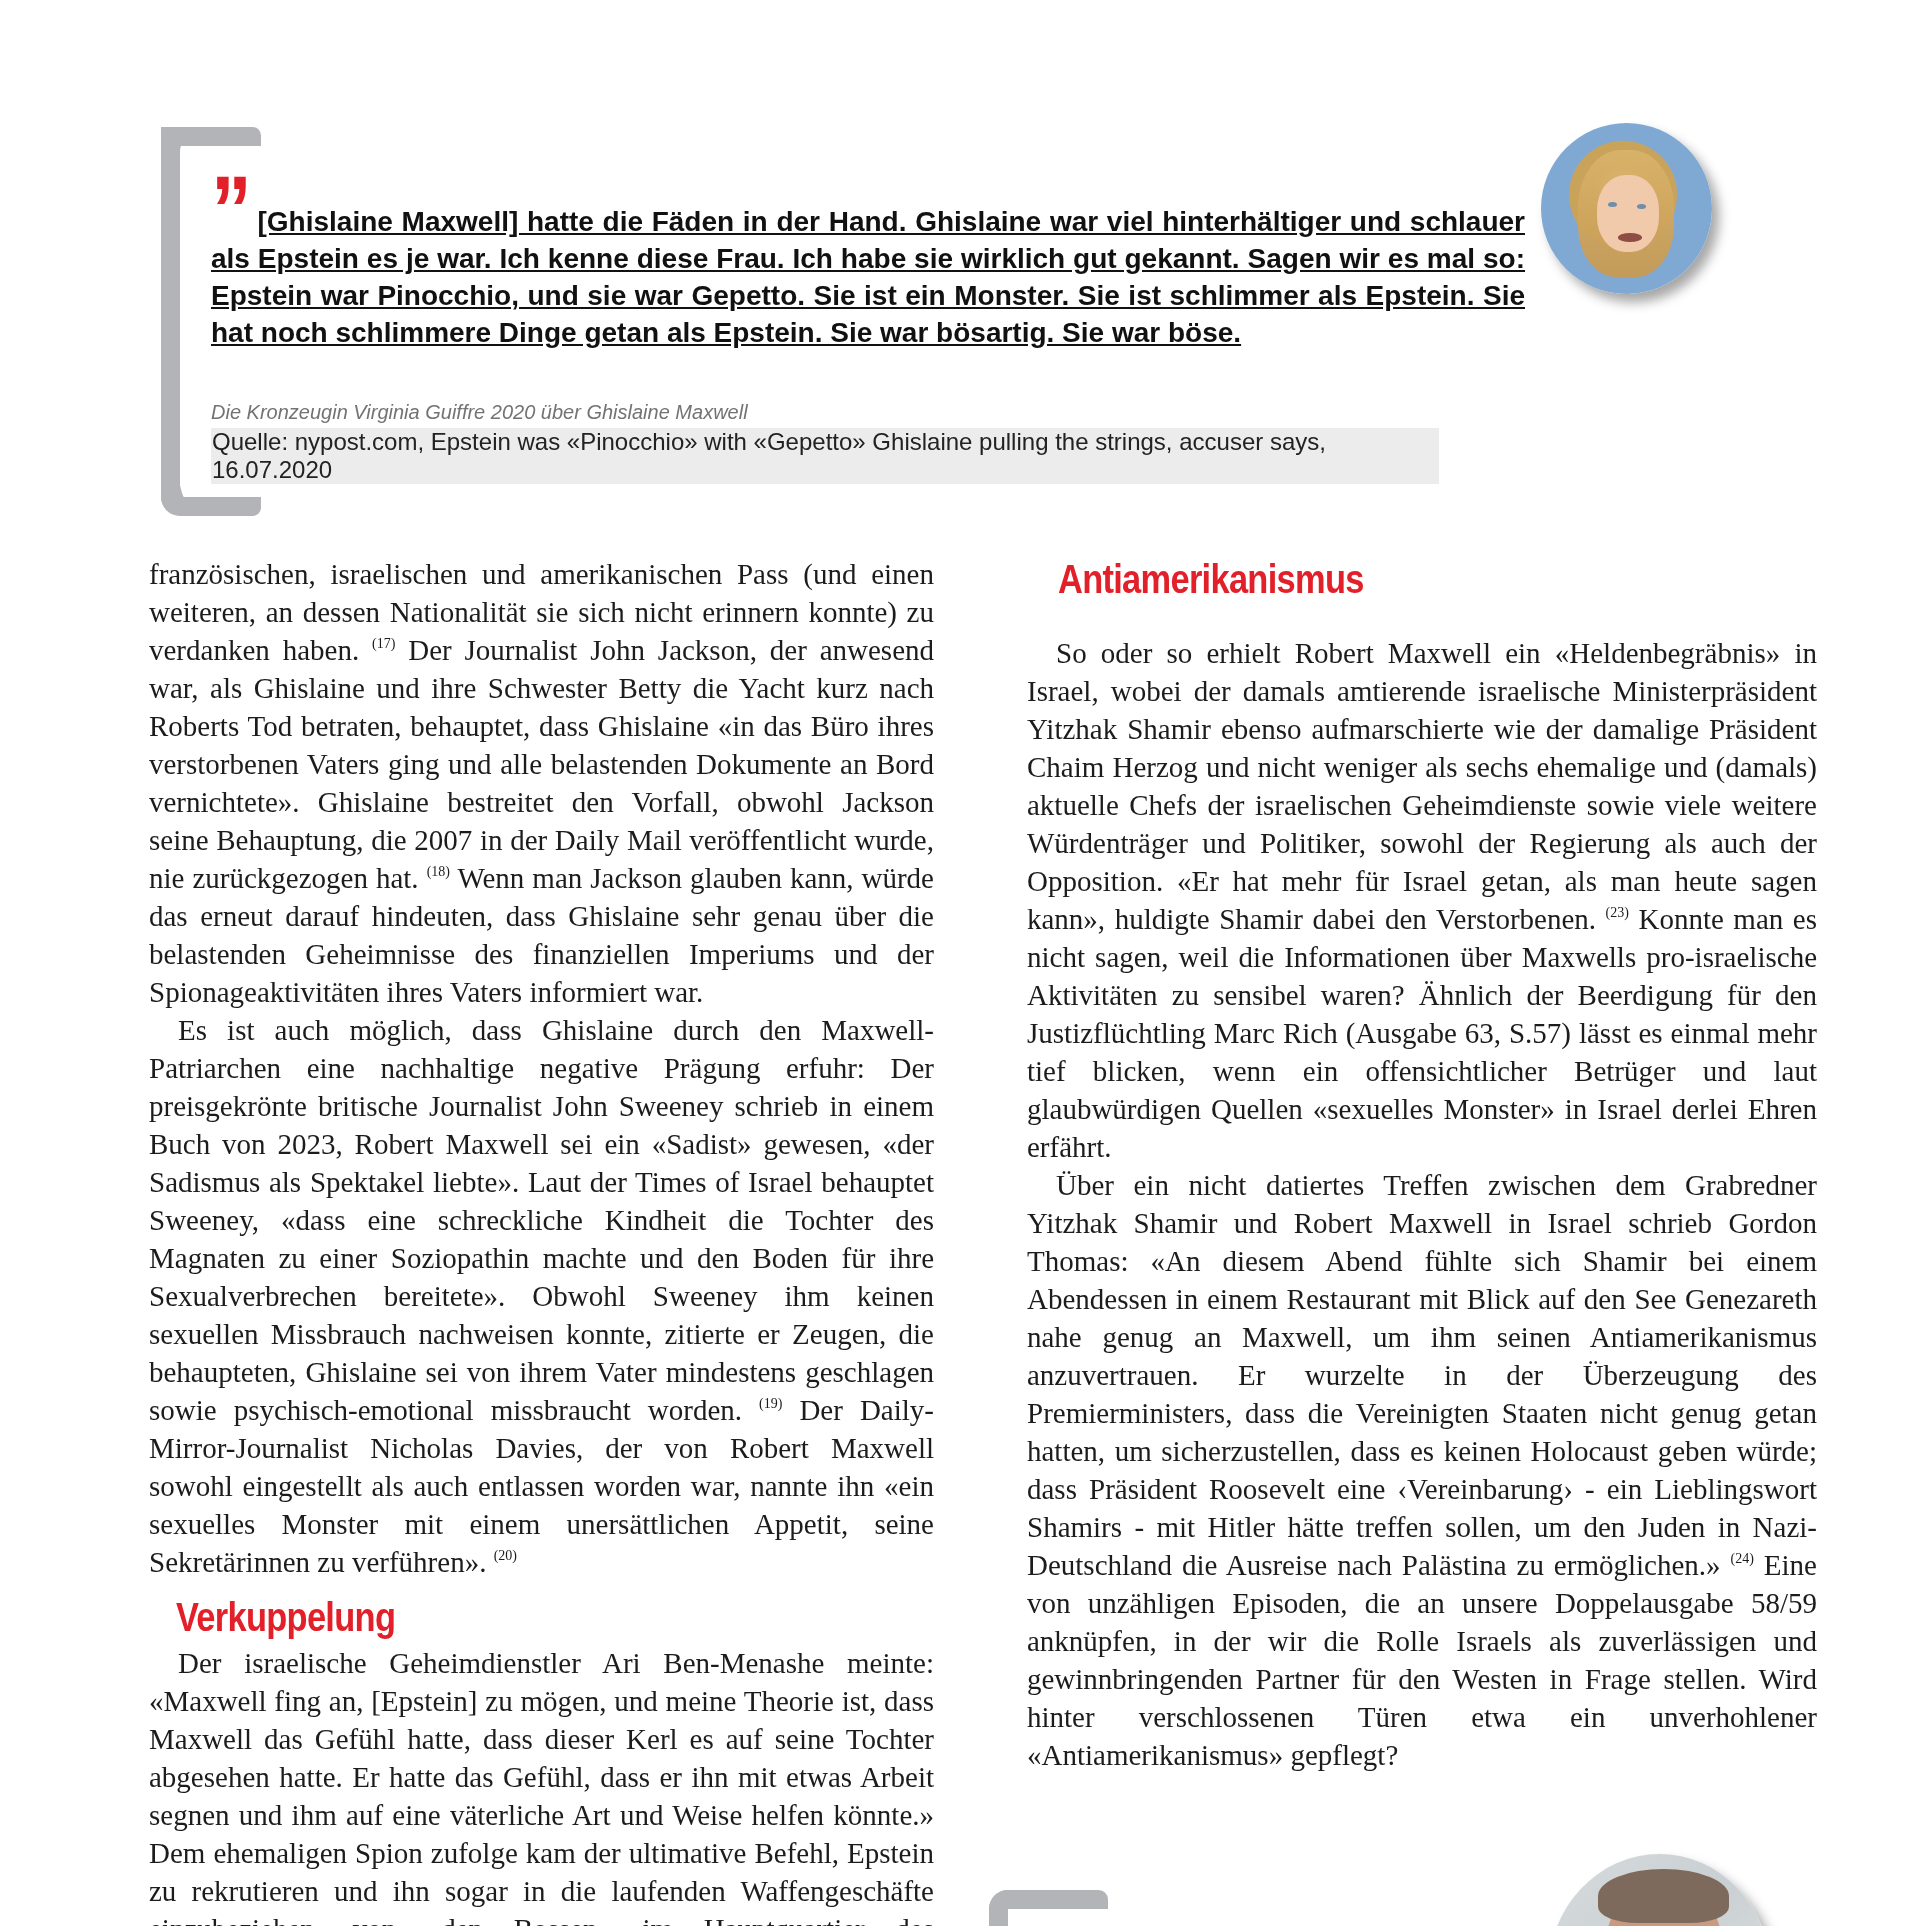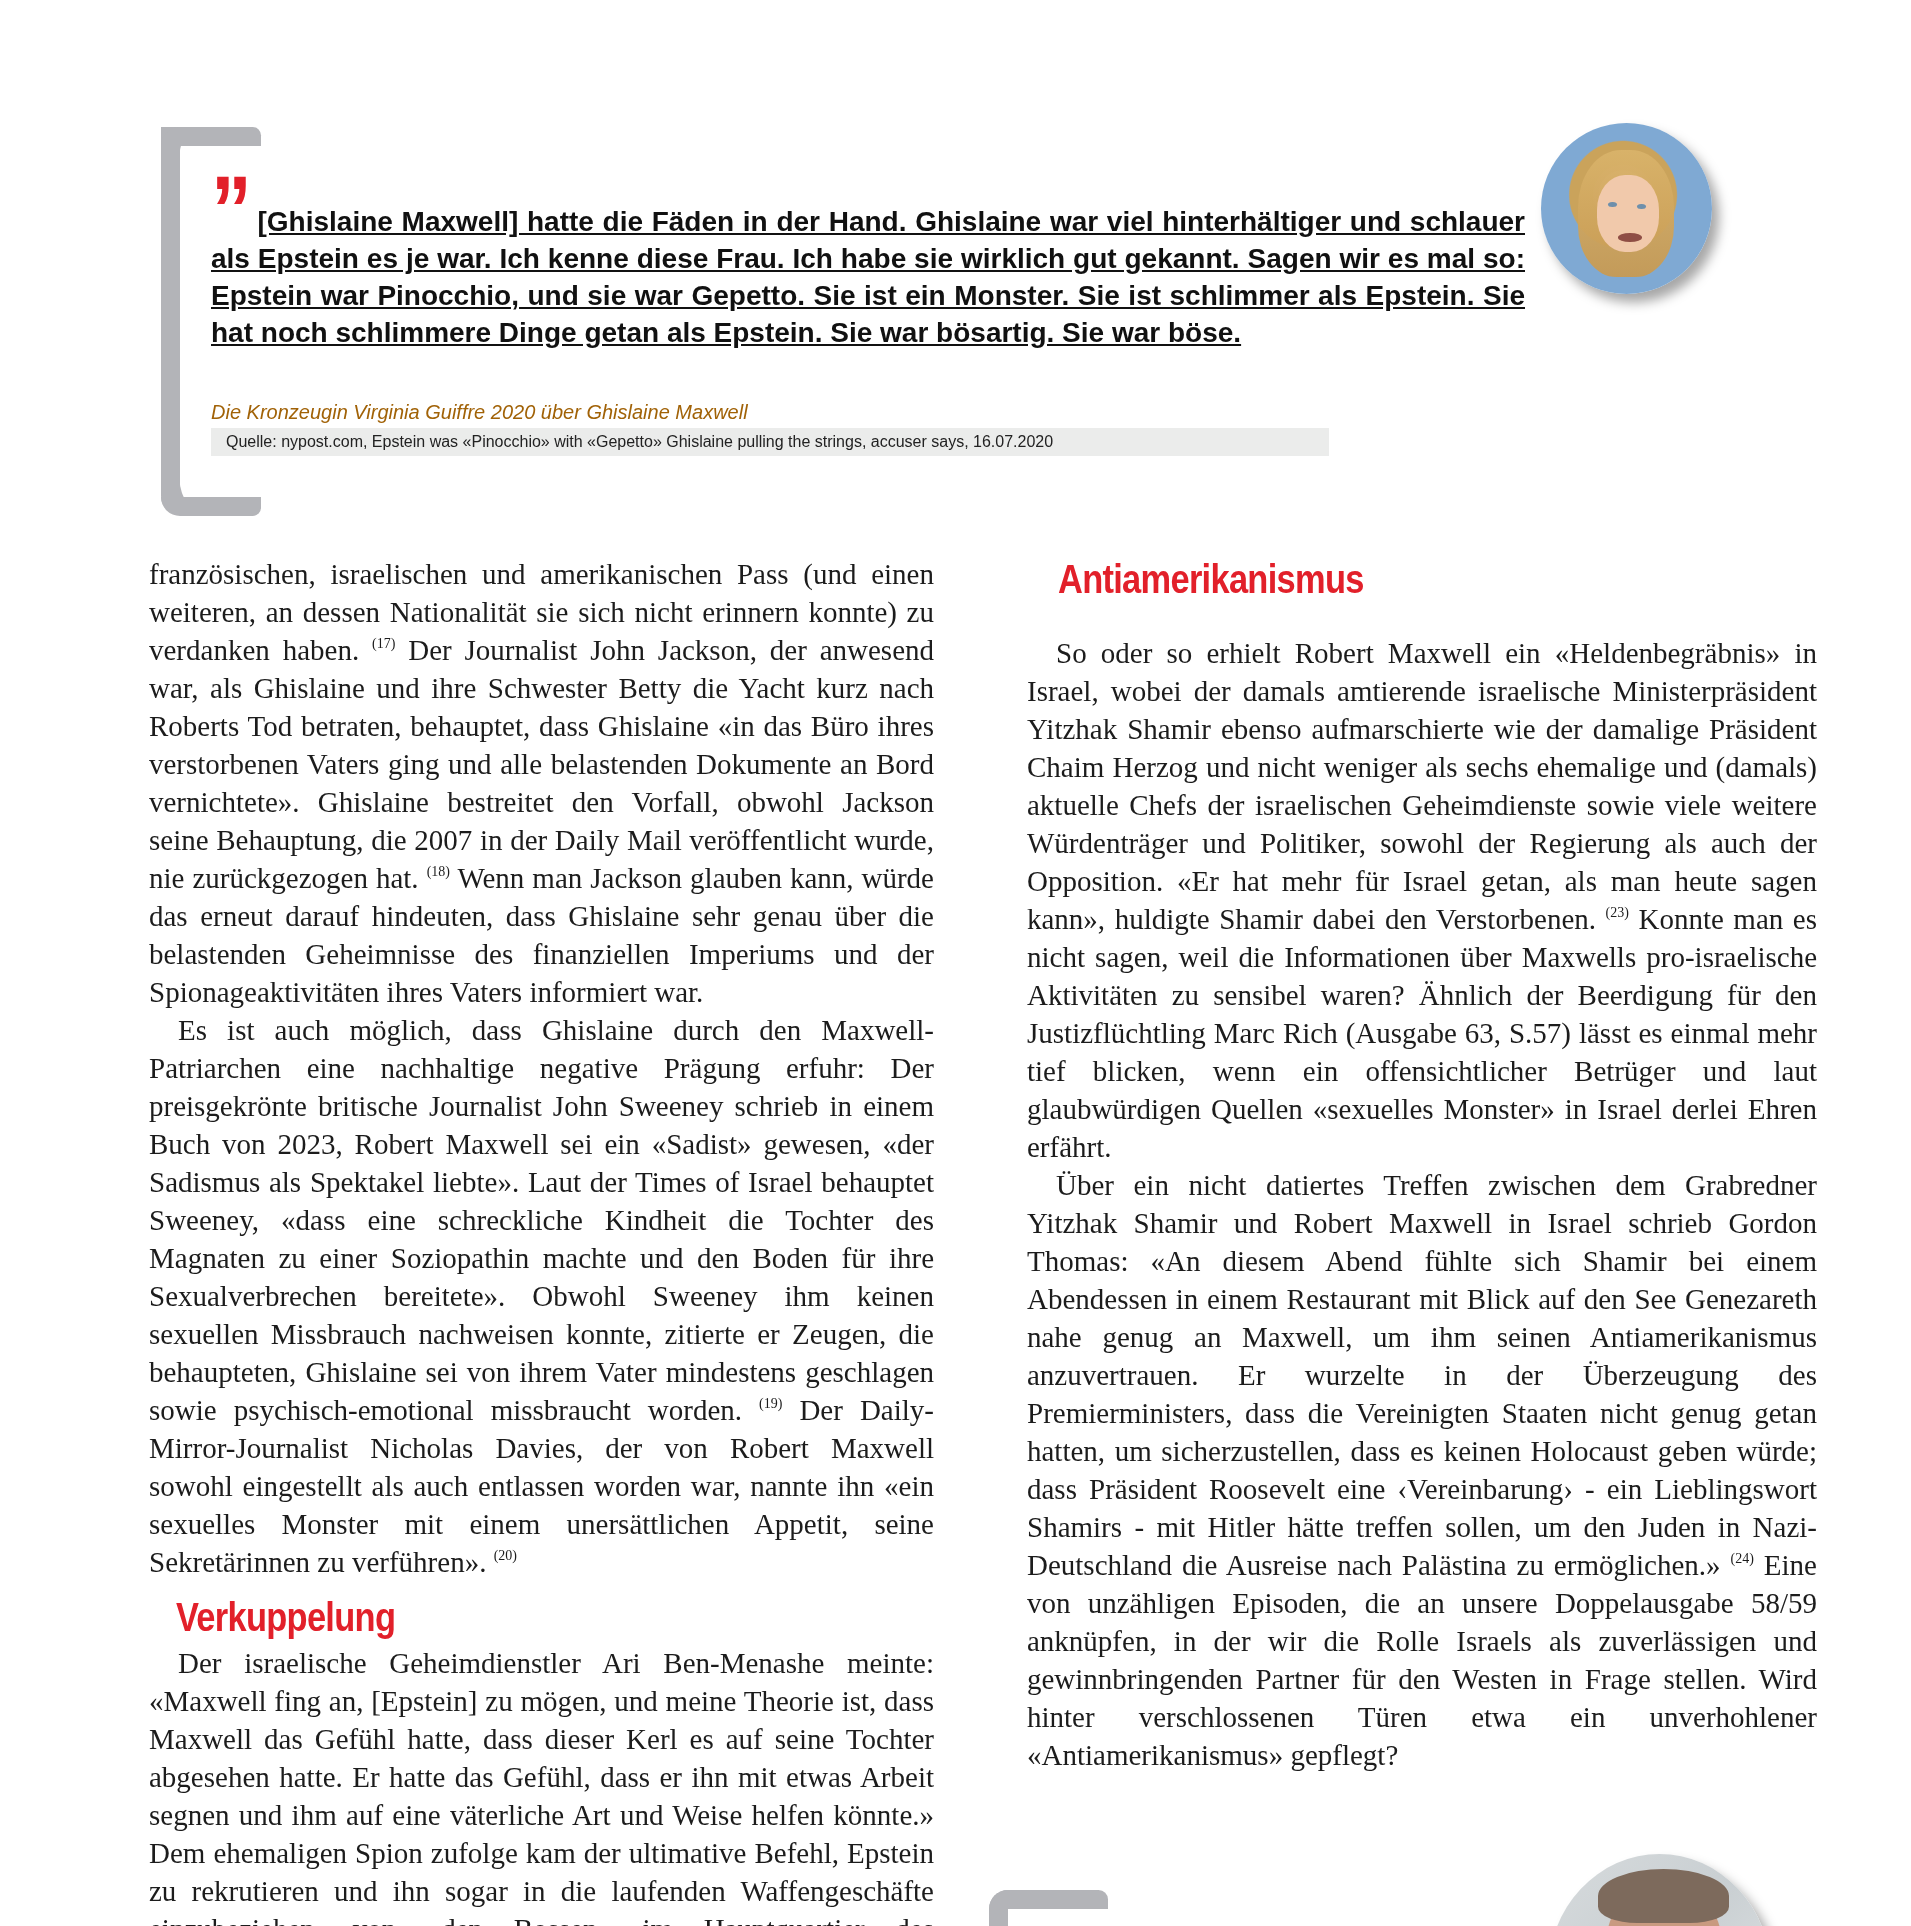--- a/index.html
+++ b/index.html
@@ -6,21 +6,21 @@
   body { width:1911px; height:2703px; position:relative; overflow:hidden; color:#1a1a1a; }
   .abs { position:absolute; }
 
   
   .bracket { position:absolute; border:18.5px solid #b3b4b8; border-right:none; border-radius:35px 0 0 35px; }
   .bracket::before, .bracket::after { content:""; position:absolute; left:-18.5px; width:46px; height:18.5px; background:#b3b4b8; }
 
   .qmark { display:inline-block; color:#e2202a; font-family:"Liberation Sans",sans-serif; font-weight:bold; font-size:96px; line-height:0.6; vertical-align:-12.3px; margin-right:7px; letter-spacing:-8.5px; transform:scaleX(0.85); transform-origin:left; }
 
   .quote-text { font-family:"Liberation Sans",sans-serif; font-weight:bold; color:#111; text-align:justify;text-decoration:underline; }
-  .attrib { font-family:"Liberation Sans",sans-serif; font-style:italic; color:#a16207; }
+  .attrib { font-family:"Liberation Sans",sans-serif; font-style:italic; color:#737373; }
   .source { font-family:"Liberation Sans",sans-serif; background:#ebeceb; color:#222; }
 
   .col { font-family:"Liberation Serif","DejaVu Serif",serif; font-size:29px; line-height:38px; text-align:justify; color:#1c1c1c; hyphens:manual; }
   .col p { margin:0; text-indent:0; }
   .col p.ind { text-indent:29px; }
   .col sup { font-size:14px; vertical-align:12.3px; line-height:0; }
   .heading { font-family:"Liberation Sans",sans-serif; font-weight:bold; color:#e2202a; font-size:40px; letter-spacing:-0.8px; line-height:1; transform:scaleX(0.86); transform-origin:left; white-space:nowrap; }
 
   .portrait { position:absolute; border-radius:50%; overflow:hidden; box-shadow:7px 8.5px 11.6px rgba(0,0,0,0.35); }
 </style>
@@ -31,21 +31,21 @@
   <div class="bracket" style="left:161px; top:127px; width:23px; height:381px; border-top:0; border-bottom:0;"></div>
   <div class="abs" style="left:161px; top:127px; width:100px; height:18.5px; background:#b3b4b8; border-radius:35px 15.4px 0 0;"></div>
   <div class="abs" style="left:161px; top:497px; width:100px; height:18.5px; background:#b3b4b8; border-radius:0 0 15.4px 35px;"></div>
   <div class="abs" style="left:161px; top:127px; width:18.5px; height:388px; background:#b3b4b8; border-radius:31px 0 0 31px;"></div>
 
   <div class="abs quote-text" style="left:211px; top:181px; width:1314px; font-size:28px; line-height:37px;">
     <span class="qmark">”</span><span>[Ghislaine Maxwell] hatte die Fäden in der Hand. Ghislaine war viel hinterhältiger und schlauer als Epstein es je war. Ich kenne diese Frau. Ich habe sie wirklich gut gekannt. Sagen wir es mal so: Epstein war Pinocchio, und sie war Gepetto. Sie ist ein Monster. Sie ist schlimmer als Epstein. Sie hat noch schlimmere Dinge getan als Epstein. Sie war bösartig. Sie war böse.</span>
   </div>
 
   <div class="abs attrib" style="left:211px; top:399px; width:1314px; font-size:20px; line-height:27px;">Die Kronzeugin Virginia Guiffre 2020 über Ghislaine Maxwell</div>
-  <div class="abs source" style="left:211px; top:428px; width:1118px; font-size:16px; line-height:28px; padding:0 15px; box-sizing:border-box;">Quelle: nypost.com, Epstein was «Pinocchio» with «Gepetto» Ghislaine pulling the strings, accuser says, 16.07.2020</div>
+  <div class="abs source" style="left:211px; top:428px; width:1228px; font-size:24px; line-height:28px; padding:0 1px; box-sizing:border-box;">Quelle: nypost.com, Epstein was «Pinocchio» with «Gepetto» Ghislaine pulling the strings, accuser says, 16.07.2020</div>
 
   <div class="portrait" style="left:1541px; top:123px; width:171px; height:171px; background:radial-gradient(circle at 48% 42%, #f0c7a8 0 18%, #d8a97c 19% 22%, #caa35b 23% 40%, #7fa9d3 41% 100%);">
     <div class="abs" style="left:37px; top:27px; width:96px; height:127px; border-radius:45% 45% 40% 40%; background:linear-gradient(180deg,#d9b36a,#c79a53); opacity:0.95;"></div>
     <div class="abs" style="left:56px; top:52px; width:62px; height:77px; border-radius:45%; background:#f1c9ab;"></div>
     <div class="abs" style="left:67px; top:79px; width:9.2px; height:5.4px; border-radius:50%; background:#6e8fab;"></div>
     <div class="abs" style="left:96px; top:81px; width:9.2px; height:5.4px; border-radius:50%; background:#6e8fab;"></div>
     <div class="abs" style="left:77px; top:110px; width:24px; height:8.5px; border-radius:50%; background:#8f4e45;"></div>
   </div>
 </div>
 

